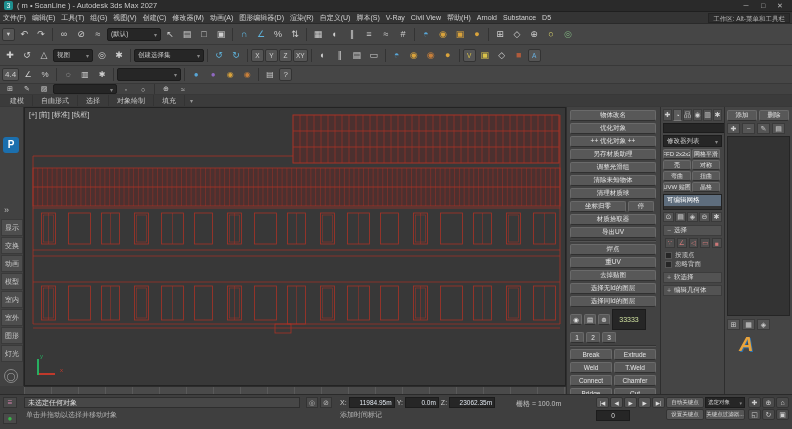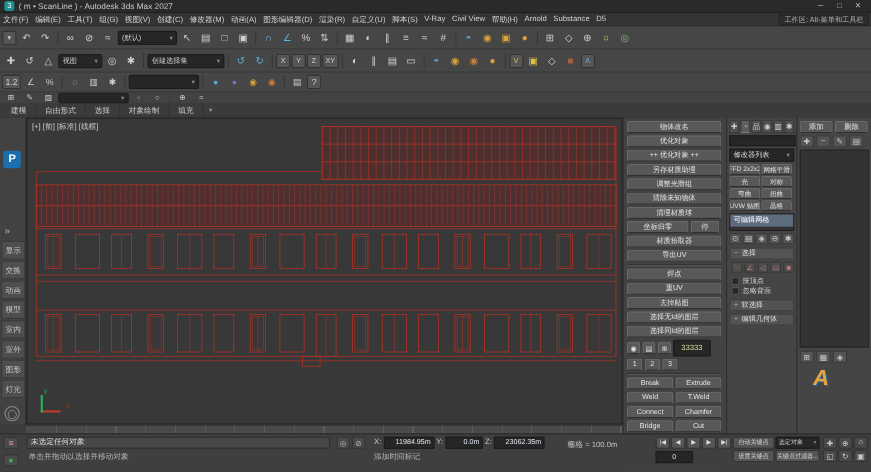--- a/index.html
+++ b/index.html
@@ -45,21 +45,21 @@
   .axis{position:absolute;left:10px;bottom:6px;width:26px;height:24px}
   .axis .ax-x{position:absolute;left:2px;bottom:4px;width:18px;height:2px;background:#c0392b}
   .axis .ax-y{position:absolute;left:2px;bottom:4px;width:2px;height:16px;background:#27ae60}
   .axis .lx{position:absolute;right:-2px;bottom:6px;color:#c0392b;font-size:6px}
   .axis .ly{position:absolute;left:5px;top:-2px;color:#27ae60;font-size:6px}
   .trackbar{position:absolute;left:24px;top:386px;width:542px;height:8px;background:#4a4a4a;border-top:1px solid #2c2c2c;background-image:repeating-linear-gradient(90deg,#5a5a5a 0 1px,transparent 1px 27px)}
   
   .scriptpanel{position:absolute;left:566px;top:107px;width:94px;height:287px;background:#424242;border-left:1px solid #2e2e2e;padding:3px 3px;display:flex;flex-wrap:wrap;gap:2px;align-content:flex-start}
   .spbtn{background:#585858;border:1px solid #6a6a6a;border-bottom-color:#303030;border-radius:2px;font-size:6.5px;color:#e4e4e4;height:11px;display:inline-flex;align-items:center;justify-content:center;white-space:nowrap;overflow:hidden;padding:0 1px}
   .sp-sep{width:86px;height:2px;border-top:1px solid #333;border-bottom:1px solid #555}
-  .sp-count{width:34px;height:15px;background:#262626;border:1px solid #1c1c1c;color:#cfe0a0;font-size:7px;text-align:center}
+  .sp-count{width:34px;height:21px;background:#262626;border:1px solid #1c1c1c;color:#cfe0a0;font-size:7px;text-align:center}
   .sp-ico{width:12px}
   .sp-digit{width:14px}
   .spbtn.en{width:42px;font-size:6.5px}
   
   .cmdpanel{position:absolute;left:660px;top:107px;width:64px;height:287px;background:#454545;border-left:1px solid #2e2e2e;padding:2px;font-size:6.5px}
   .cp-tabs{display:flex;gap:1px;margin-bottom:2px}
   .cp-tab{flex:1;height:12px;background:#505050;border:1px solid #3a3a3a;display:flex;align-items:center;justify-content:center;font-size:7px;color:#ccc}
   .cp-tab.active{background:#5e5e5e;border-bottom-color:#7a7a7a}
   .cp-name-row{display:flex;gap:2px;margin-bottom:2px}
   .cp-name{flex:1;height:10px;background:#262626;border:1px solid #1c1c1c;color:#ddd;font-size:6.5px;padding:0 2px}
@@ -215,21 +215,21 @@
       <span class="ti" style="color: rgb(217, 163, 60);">●</span>
       <span class="ti t-sep"></span>
       <span class="ti t-sq" style="color: rgb(217, 194, 74);">V</span>
       <span class="ti" style="color: rgb(217, 194, 74);">▣</span>
       <span class="ti">◇</span>
       <span class="ti" style="color: rgb(176, 91, 60);">■</span>
       <span class="ti t-sq" style="color: rgb(105, 176, 224);">A</span>
     </div>
   <div class="tbrow r3">
 
-  <span class="ti t-sq">1.2</span>
+  <span class="ti t-sq">4.4</span>
       <span class="ti">∠</span>
       <span class="ti">%</span>
       <span class="ti t-sep"></span>
       <span class="ti">◌</span>
       <span class="ti">▥</span>
       <span class="ti">✱</span>
       <span class="ti t-sep"></span>
       <span class="ti t-drop" style="width: 64px;"></span>
       <span class="ti t-sep"></span>
       <span class="ti" style="color: rgb(88, 166, 214);">●</span>

